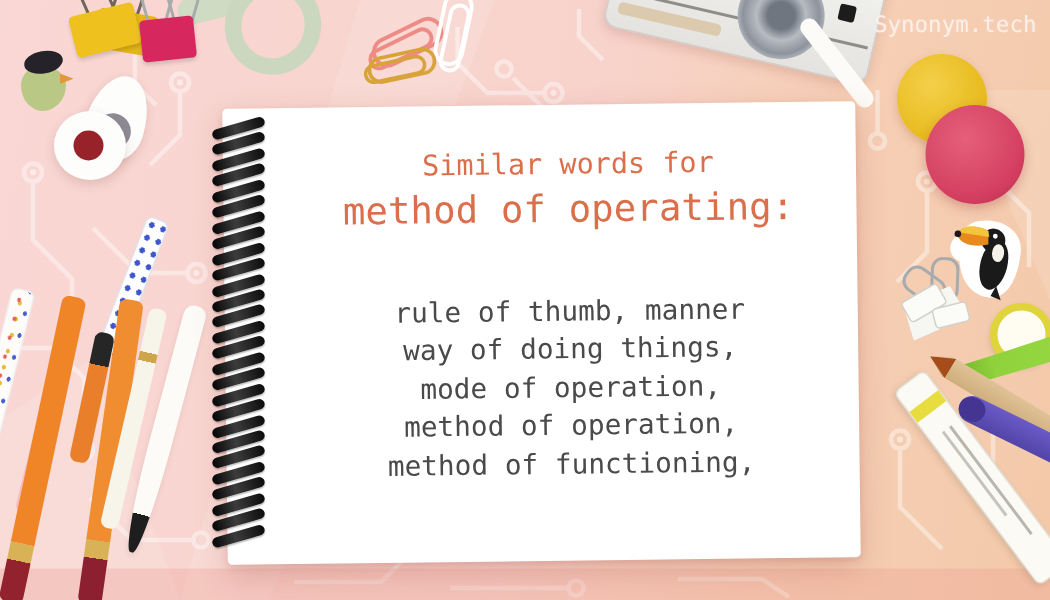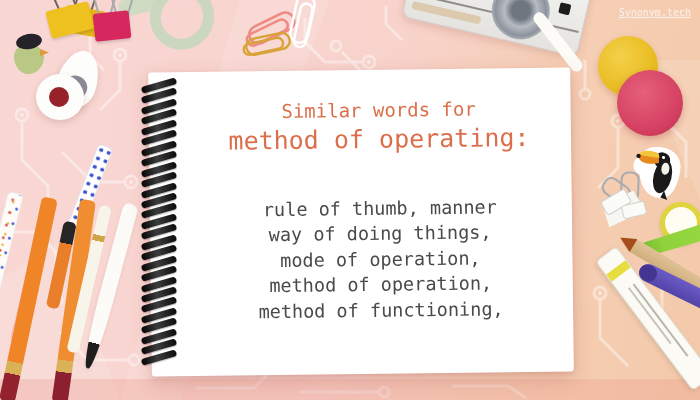--- a/index.html
+++ b/index.html
@@ -20,21 +20,21 @@
     z-index:5; text-align:center; padding-left:38px; box-sizing:border-box;
   }
   .nb-head1{margin-top:28px;font-size:19px;line-height:24px;letter-spacing:0;}
   .nb-head2{font-size:25px;line-height:32px;margin-top:2px;}
   .nb-body{margin-top:40px;font-size:18.5px;line-height:25.4px;}
   .spiral{left:141px;top:82px;width:40px;height:288px;z-index:6;}
   .coil{position:absolute;left:0;width:36px;height:7px;border-radius:4px;
     background:linear-gradient(90deg,#050505,#3c3c3c 45%,#0c0c0c);
     transform:rotate(-16deg); box-shadow:0 1px 1px rgba(0,0,0,0.25);}
   
-  .brand{right:9px;top:7px;font-size:10px;z-index:3;text-shadow:0 0 2px rgba(255,255,255,0.25);text-decoration:underline;}
+  .brand{right:9px;top:7px;font-size:15px;z-index:3;text-shadow:0 0 2px rgba(255,255,255,0.25);}
   
   .sage-a{left:118px;top:-5px;width:46px;height:18px;background:#cfdbc3;border-radius:9px;transform:rotate(-14deg);z-index:2;}
   .sage-b{left:150px;top:-16px;width:42px;height:44px;border:11px solid #cbd8bf;border-radius:50%;transform:rotate(22deg);z-index:2;background:transparent;}
   .clipwire{position:absolute;width:15px;height:26px;border:2.5px solid #6d665a;border-radius:8px;background:transparent;}
   .clipwire.silver{border-color:#a7abae;}
   .binder-body{position:absolute;border-radius:3px;}
   .yellow-clip{left:46px;top:-4px;width:70px;height:44px;z-index:2;}
   .pink-clip{left:90px;top:0;width:48px;height:44px;z-index:2;}
   .bird{left:14px;top:36px;width:32px;height:38px;z-index:2;}
   .bird-body{position:absolute;left:0;top:8px;width:30px;height:30px;background:#b9c885;border-radius:46% 54% 52% 48% / 42% 42% 58% 58%;}

